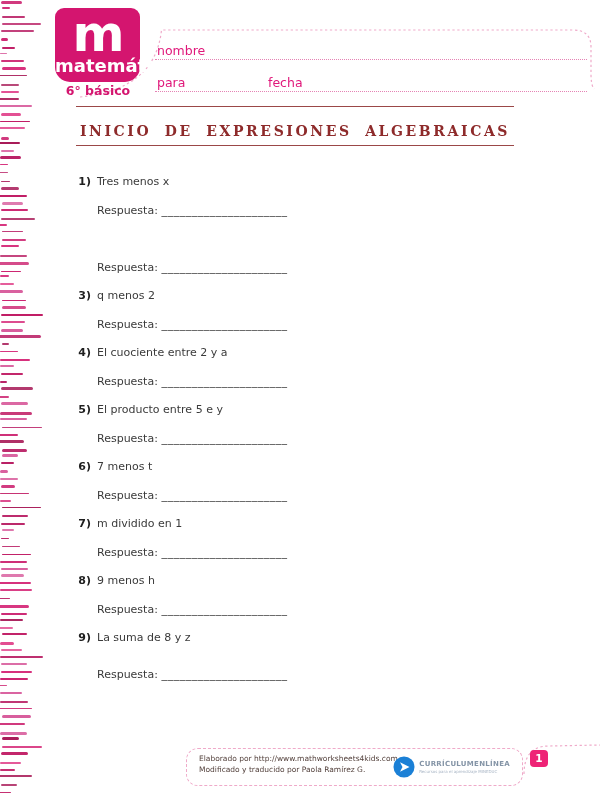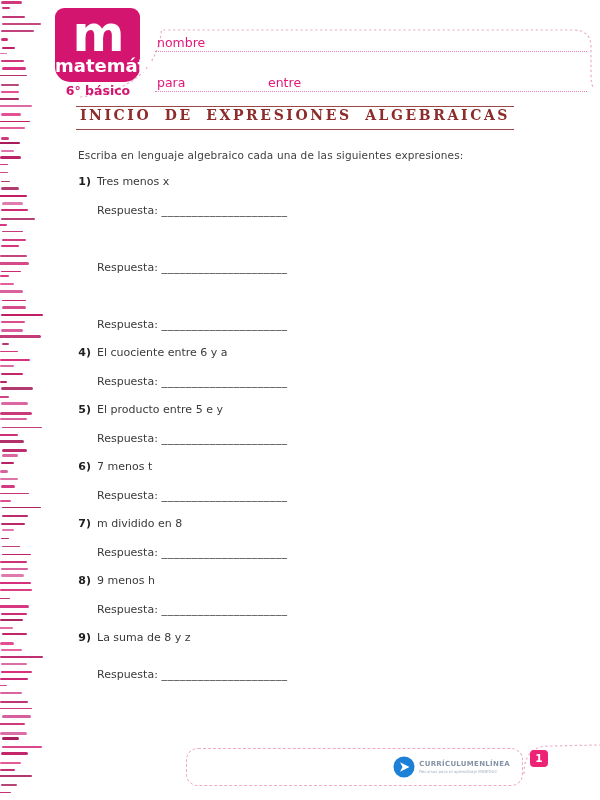--- a/index.html
+++ b/index.html
@@ -18,27 +18,27 @@
 
   .logo-box{position:absolute;left:55px;top:8px;width:85px;height:74px;background:var(--brand);
     border-radius:9px 9px 15px 15px;color:#fff;text-align:center;z-index:3}
   .logo-m{font-size:50px;font-weight:bold;line-height:44px;letter-spacing:-2px;margin-top:4px}
   .logo-subject{font-size:18px;font-weight:bold;letter-spacing:0;margin-top:-1px}
   .logo-grade{position:absolute;left:48px;top:83px;width:100px;text-align:center;color:var(--brand);
     font-size:12.5px;font-weight:bold;z-index:3}
 
   .form-row{position:absolute;left:155px;height:18px;border-bottom:1.5px dotted var(--dot);z-index:3}
   .form-row .form-label{position:absolute;bottom:1px;color:#e0187a;font-size:12.5px}
-  #row-name{top:34px;width:432px}
+  #row-name{top:42px;width:432px}
   #row-course{top:74px;width:432px}
   #label-date{left:113px}
   .form-label.first{left:2px}
 
   .title-box{position:absolute;left:76px;top:106px;width:438px;border-top:1.8px solid var(--line-maroon);
-    border-bottom:1.8px solid var(--line-maroon);padding:0 0 6px;text-align:center;z-index:3}
+    border-bottom:1.8px solid var(--line-maroon);padding:16px 0 6px;text-align:center;z-index:3}
   .title-text{font-family:"DejaVu Serif","Liberation Serif",serif;font-weight:bold;font-size:14px;
     letter-spacing:2.6px;word-spacing:6px;color:var(--maroon);white-space:nowrap}
 
   .instruction{position:absolute;left:78px;top:149px;font-size:10.5px;color:#3f3f3f;
     letter-spacing:0.15px;z-index:3}
 
   #items{position:absolute;left:78px;top:175px;width:460px;z-index:3}
   .qa{position:relative;height:57px}
   .q{font-size:11px;color:#3a3a3a}
   .q .num{display:inline-block;min-width:13px;font-weight:bold;color:#1f1f1f;text-align:right;margin-right:6px}
@@ -180,67 +180,71 @@
     <div class="logo-m">m</div>
     <div class="logo-subject">matemática</div>
   </div>
   <div class="logo-grade">6° básico</div>
 
   <div class="form-row" id="row-name">
     <span class="form-label first">nombre</span>
   </div>
   <div class="form-row" id="row-course">
     <span class="form-label first">para</span>
-    <span class="form-label" id="label-date">entre</span>
+    <span class="form-label" id="label-date">fecha</span>
   </div>
 
   <div class="title-box">
     <div class="title-text">INICIO DE EXPRESIONES ALGEBRAICAS</div>
   </div>
 
-  <div class="instruction">Escriba en lenguaje algebraico cada una de las siguientes expresiones:</div>
 
   <div id="items">
       <div class="qa">
         <div class="q"><span class="num">1)</span><span>Tres menos x</span></div>
         <div class="a"><span>Respuesta:</span> <span class="blank">_____________________</span></div>
       </div>
       <div class="qa">
         <div class="a"><span>Respuesta:</span> <span class="blank">_____________________</span></div>
       </div>
       <div class="qa">
-        <div class="a"><span>Respuesta:</span> <span class="blank">_____________________</span></div>
-      </div>
-      <div class="qa">
-        <div class="q"><span class="num">4)</span><span>El cuociente entre 6 y a</span></div>
+        <div class="q"><span class="num">3)</span><span>q menos 2</span></div>
+        <div class="a"><span>Respuesta:</span> <span class="blank">_____________________</span></div>
+      </div>
+      <div class="qa">
+        <div class="q"><span class="num">4)</span><span>El cuociente entre 2 y a</span></div>
         <div class="a"><span>Respuesta:</span> <span class="blank">_____________________</span></div>
       </div>
       <div class="qa">
         <div class="q"><span class="num">5)</span><span>El producto entre 5 e y</span></div>
         <div class="a"><span>Respuesta:</span> <span class="blank">_____________________</span></div>
       </div>
       <div class="qa">
         <div class="q"><span class="num">6)</span><span>7 menos t</span></div>
         <div class="a"><span>Respuesta:</span> <span class="blank">_____________________</span></div>
       </div>
       <div class="qa">
-        <div class="q"><span class="num">7)</span><span>m dividido en 8</span></div>
+        <div class="q"><span class="num">7)</span><span>m dividido en 1</span></div>
         <div class="a"><span>Respuesta:</span> <span class="blank">_____________________</span></div>
       </div>
       <div class="qa">
         <div class="q"><span class="num">8)</span><span>9 menos h</span></div>
         <div class="a"><span>Respuesta:</span> <span class="blank">_____________________</span></div>
       </div>
       <div class="qa last">
         <div class="q"><span class="num">9)</span><span>La suma de 8 y z</span></div>
         <div class="a"><span>Respuesta:</span> <span class="blank">_____________________</span></div>
       </div>
     </div>
 
   <div class="footer-box">
+    <div class="credits">
+      <div>Elaborado por http://www.mathworksheets4kids.com</div>
+      <div>Modificado y traducido por Paola Ramírez G.</div>
+    </div>
     <div class="cl-logo">
       <svg width="22" height="22" viewBox="0 0 22 22">
         <circle cx="11" cy="11" r="10.5" fill="var(--blue)"></circle>
         <path d="M 7 6.2 L 16.5 11 L 7 15.8 L 9.5 11 Z" fill="#ffffff"></path>
       </svg>
       <div class="cl-text">
         <div class="name">CURRÍCULUMENLÍNEA</div>
         <div class="tagline">Recursos para el aprendizaje MINEDUC</div>
       </div>
     </div>

